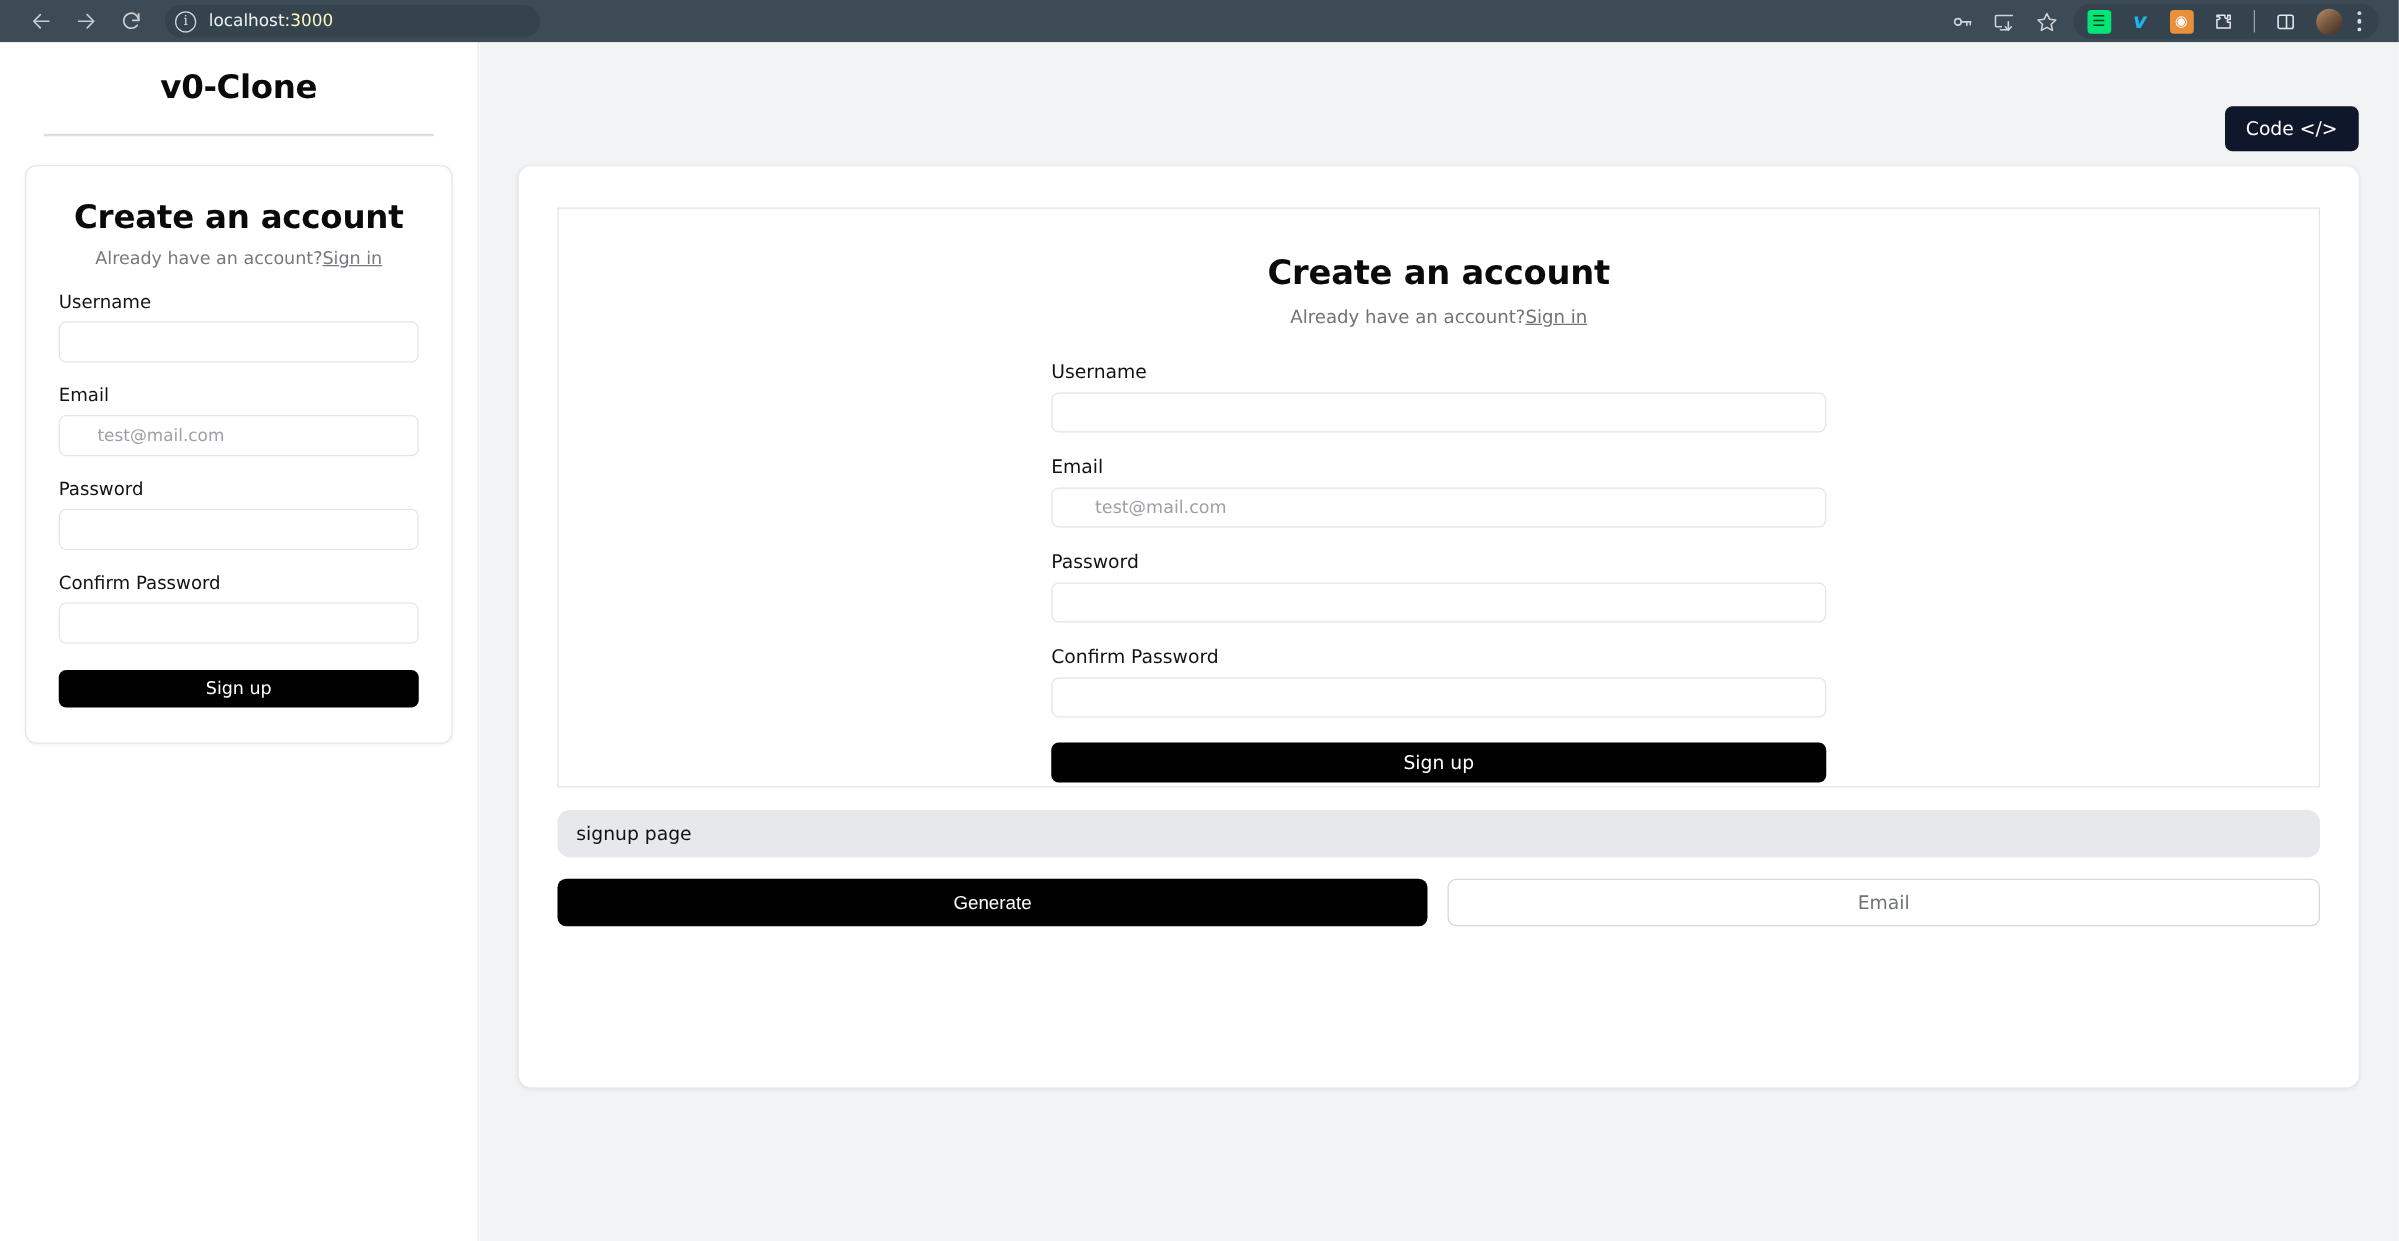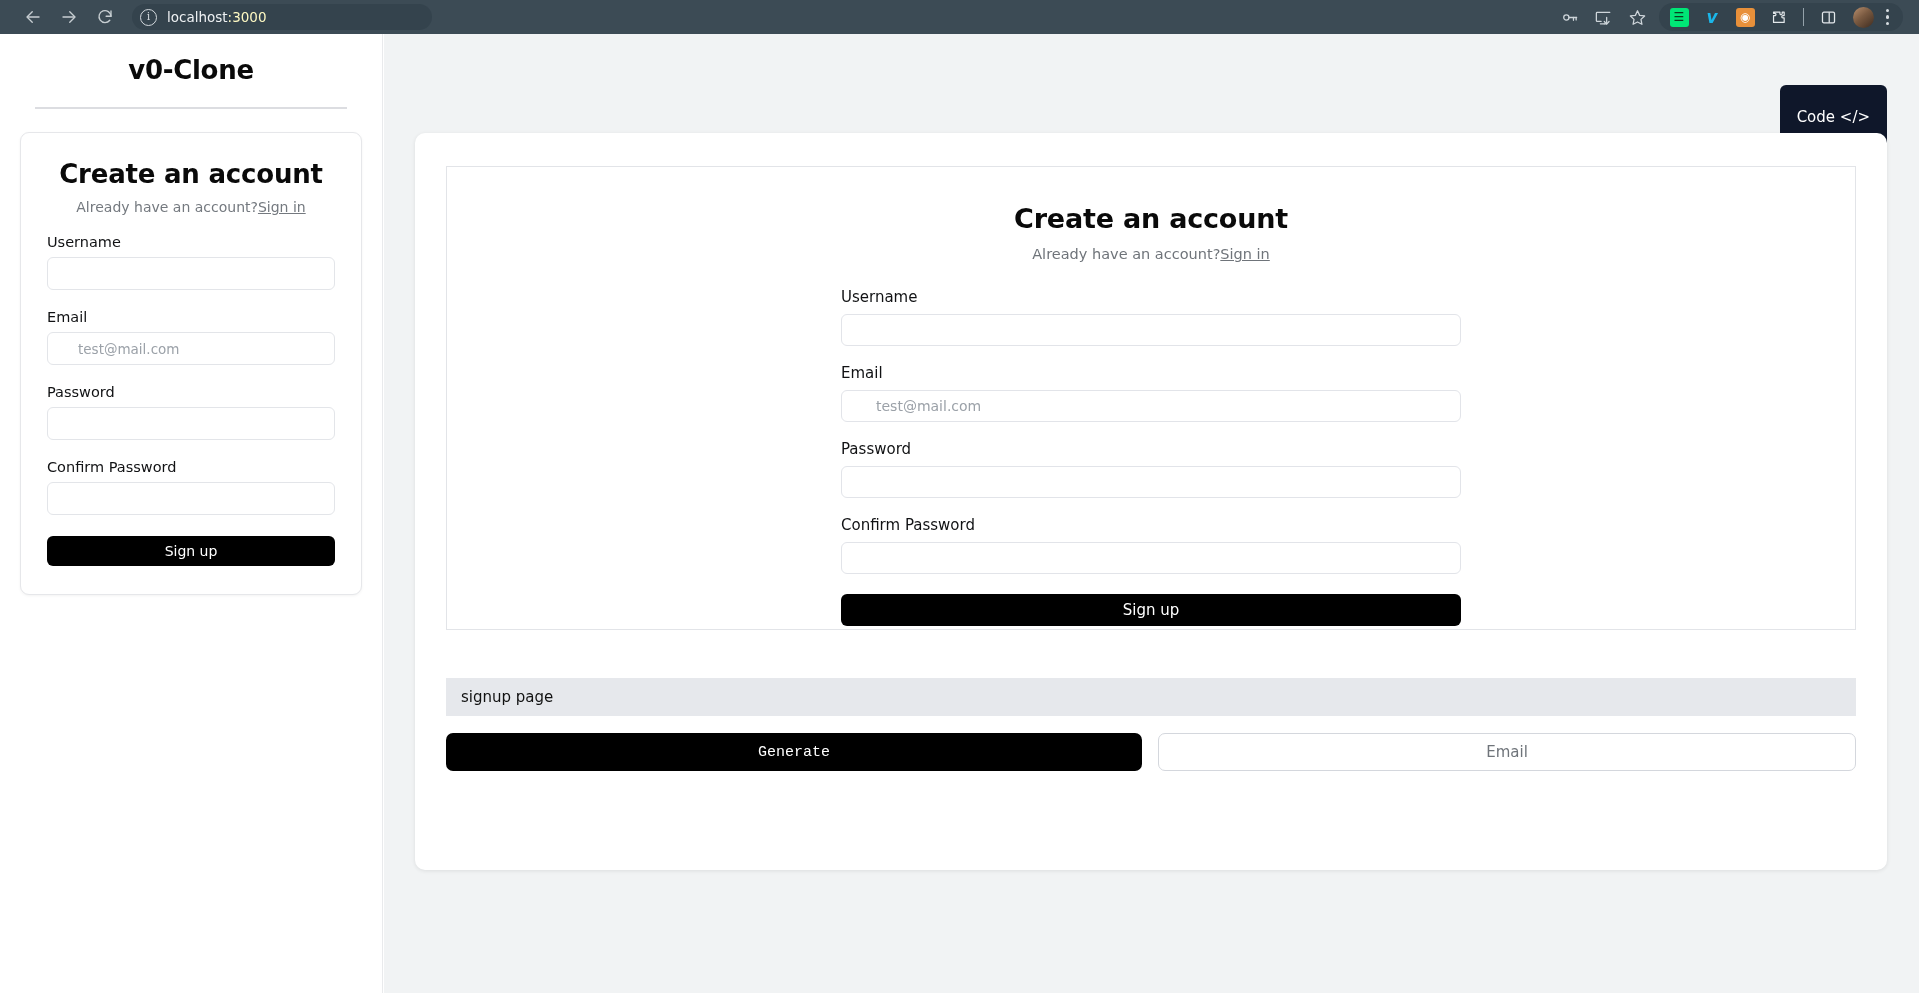--- a/index.html
+++ b/index.html
@@ -207,21 +207,21 @@
   .code-btn {
     position: absolute;
     top: 51px;
     right: 32px;
     background: #0f172a;
     color: #ffffff;
     border: 0;
     border-radius: 6px;
     font-size: 15px;
     font-family: inherit;
-    padding: 23px 17px;
+    padding: 9px 17px;
     cursor: pointer;
     white-space: nowrap;
   }
   .workspace-card {
     position: absolute;
     top: 99px;
     left: 31px;
     width: 1472px;
     height: 737px;
     background: #ffffff;
@@ -288,42 +288,41 @@
     cursor: pointer;
     margin-top: 2px;
   }
 
   .prompt-row { margin-top: 18px; }
   .prompt-input {
     width: 100%;
     height: 38px;
     background: #e6e8ec;
     border: 0;
-    border-radius: 0;
+    border-radius: 10px;
     font-size: 15px;
     font-family: inherit;
     padding: 0 15px;
     color: #111;
     outline: none;
-    margin-top: 30px;
   }
   .action-row {
     display: flex;
     gap: 16px;
     margin-top: 17px;
   }
   .generate-btn {
     flex: 1;
     height: 38px;
     background: #000000;
     color: #ffffff;
     border: 0;
     border-radius: 7px;
     font-size: 15px;
-    font-family: Liberation Mono, monospace;
+    font-family: Liberation Sans, sans-serif;
     cursor: pointer;
   }
   .stop-btn {
     flex: 1;
     height: 38px;
     background: #ffffff;
     color: #6f747a;
     border: 1px solid #d4d7dd;
     border-radius: 7px;
     font-size: 15px;

